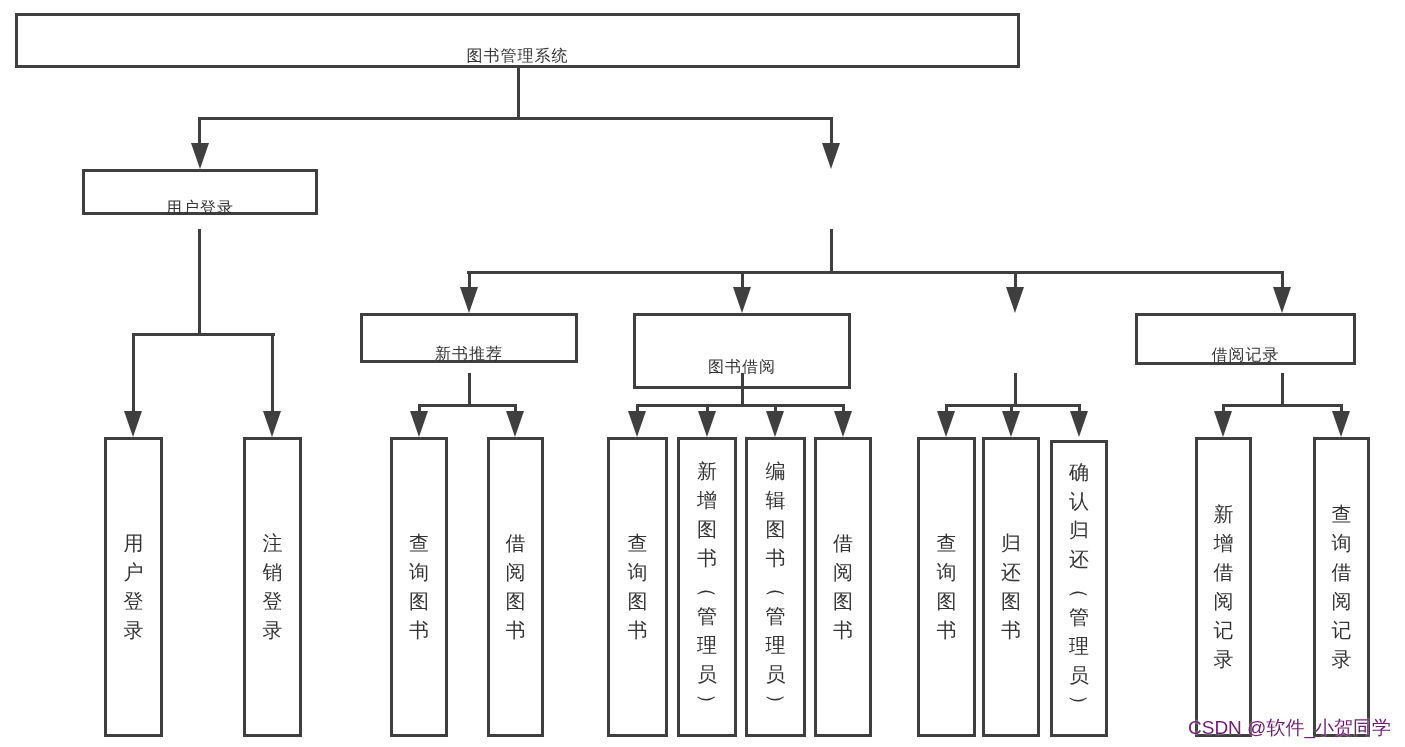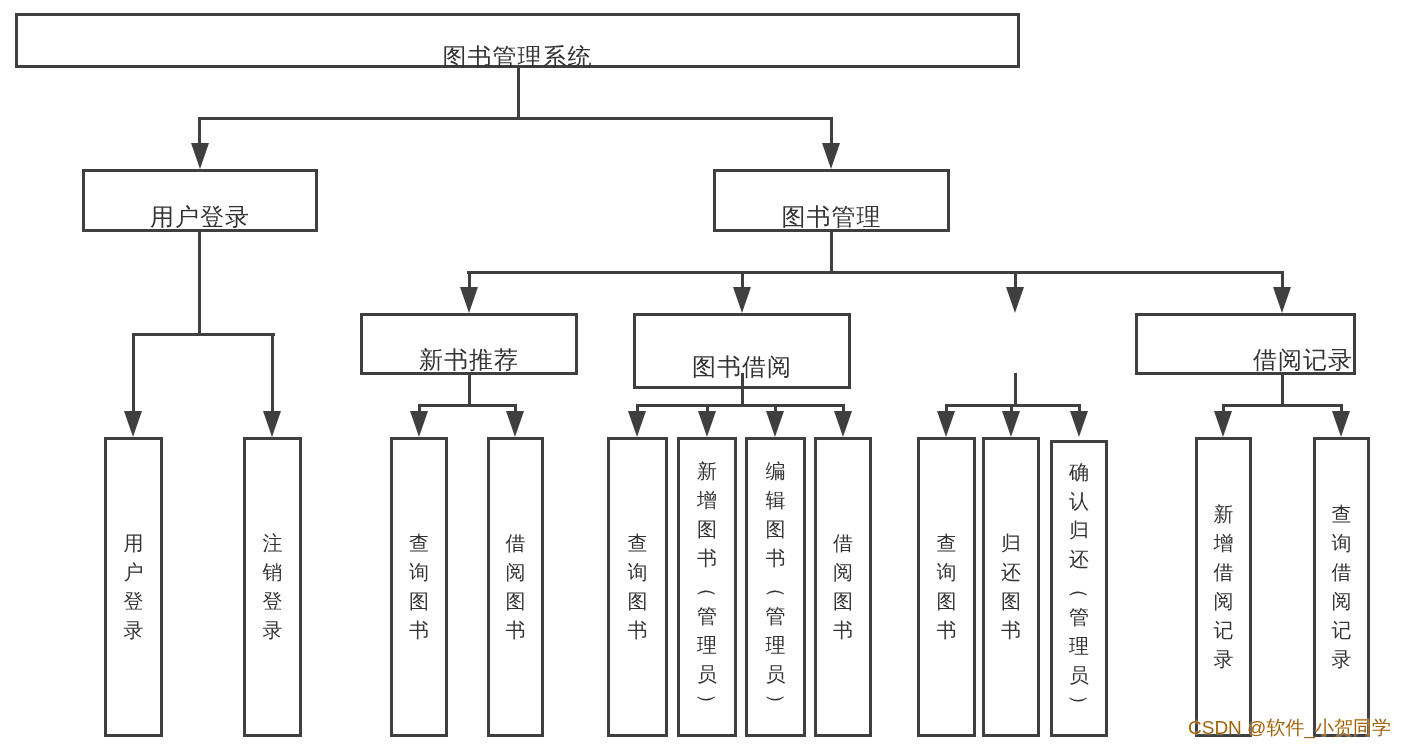--- a/index.html
+++ b/index.html
@@ -5,40 +5,40 @@
   html,body { margin:0; padding:0; background:#ffffff; }
   .canvas {
     position:relative; width:1405px; height:747px; background:#ffffff;
     font-family:"Liberation Sans","DejaVu Sans",sans-serif; overflow:hidden;
   }
   .node {
     position:absolute; box-sizing:border-box;
     border:3px solid #3f3f3f; background:#ffffff; color:#333333;
     display:flex; align-items:center; justify-content:center;
   }
-  .h-label { font-size:24px; letter-spacing:1px; white-space:nowrap;margin-top:32px; }
+  .h-label { font-size:16px; letter-spacing:1px; white-space:nowrap;margin-top:32px; }
   .v-text {
     display:flex; flex-direction:column; align-items:center; justify-content:center;
     width:100%; height:100%;
   }
   .v-text span {
     display:flex; align-items:center; justify-content:center;
     height:29px; width:22px; font-size:20px; line-height:29px;
   }
   .v-text span.rot { transform:rotate(90deg); }
   .hline { position:absolute; height:3px; background:#3f3f3f; }
   .vline { position:absolute; width:3px; background:#3f3f3f; }
   .arrowhead {
     position:absolute; width:0; height:0;
     border-left:9px solid transparent; border-right:9px solid transparent;
     border-top:26px solid #3f3f3f;
   }
   .watermark {
     position:absolute; left:1188px; top:715px; z-index:5;
-    font-size:19px; color:#a16207; white-space:nowrap;
+    font-size:19px; color:#701a75; white-space:nowrap;
     text-shadow:0 0 2px #ffffff;
   }
 </style>
 </head>
 <body>
 
 <div class="canvas">
 
   <div class="node" style="left:15px; top:13px; width:1005px; height:55px;">
     <span class="h-label">图书管理系统</span>
@@ -46,25 +46,22 @@
 
   <div>
     <div class="vline" style="left:517px; top:66px; height:54px;"></div>
     <div class="hline" style="left:199px; top:117px; width:634px;"></div>
     <div class="vline" style="left:198px; top:117px; height:30px;"></div>
     <div class="arrowhead" style="left:191px; top:143px;"></div>
     <div class="vline" style="left:830px; top:117px; height:30px;"></div>
     <div class="arrowhead" style="left:822px; top:143px;"></div>
   </div>
 
-  <div class="node" style="left:82px; top:169px; width:236px; height:63px;">
+  <div class="node" style="left:82px; top:169px; width:236px; height:46px;">
     <span class="h-label">用户登录</span>
-  </div>
-  <div class="node" style="left:713px; top:169px; width:237px; height:63px;">
-    <span class="h-label">图书管理</span>
   </div>
 
   <div>
     <div class="vline" style="left:198px; top:229px; height:107px;"></div>
     <div class="hline" style="left:132px; top:333px; width:143px;"></div>
     <div class="vline" style="left:132px; top:333px; height:82px;"></div>
     <div class="arrowhead" style="left:124px; top:411px;"></div>
     <div class="vline" style="left:271px; top:333px; height:82px;"></div>
     <div class="arrowhead" style="left:263px; top:411px;"></div>
   </div>
@@ -75,27 +72,27 @@
     <div class="vline" style="left:468px; top:271px; height:20px;"></div>
     <div class="arrowhead" style="left:460px; top:287px;"></div>
     <div class="vline" style="left:741px; top:271px; height:20px;"></div>
     <div class="arrowhead" style="left:733px; top:287px;"></div>
     <div class="vline" style="left:1014px; top:271px; height:20px;"></div>
     <div class="arrowhead" style="left:1006px; top:287px;"></div>
     <div class="vline" style="left:1281px; top:271px; height:20px;"></div>
     <div class="arrowhead" style="left:1273px; top:287px;"></div>
   </div>
 
-  <div class="node" style="left:360px; top:313px; width:218px; height:62px;">
+  <div class="node" style="left:360px; top:313px; width:218px; height:50px;">
     <span class="h-label">新书推荐</span>
   </div>
   <div class="node" style="left:633px; top:313px; width:218px; height:76px;">
     <span class="h-label">图书借阅</span>
   </div>
-  <div class="node" style="left:1135px; top:313px; width:221px; height:62px;justify-content:flex-end;">
+  <div class="node" style="left:1135px; top:313px; width:221px; height:52px;">
     <span class="h-label">借阅记录</span>
   </div>
 
   <div>
     <div class="vline" style="left:468px; top:373px; height:34px;"></div>
     <div class="hline" style="left:418px; top:404px; width:99px;"></div>
     <div class="vline" style="left:418px; top:404px; height:10px;"></div>
     <div class="arrowhead" style="left:410px; top:411px;"></div>
     <div class="vline" style="left:514px; top:404px; height:10px;"></div>
     <div class="arrowhead" style="left:506px; top:411px;"></div>

